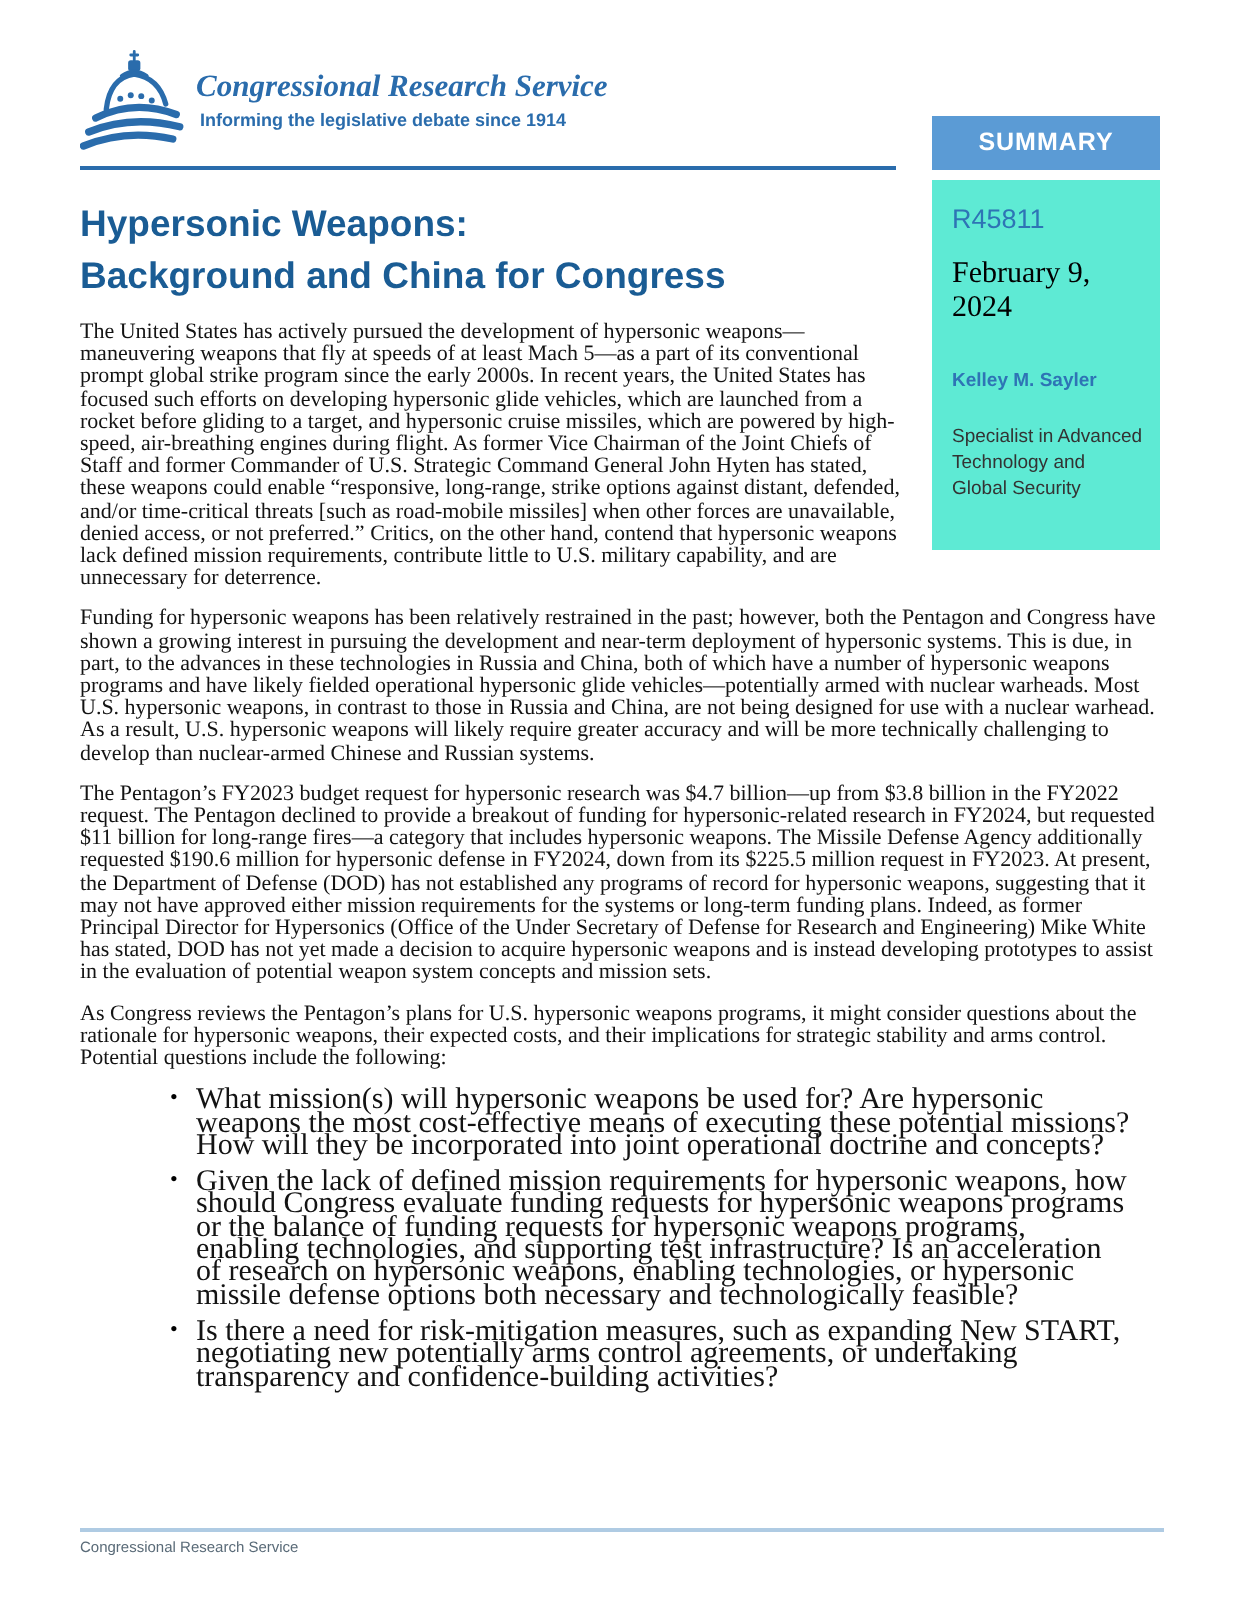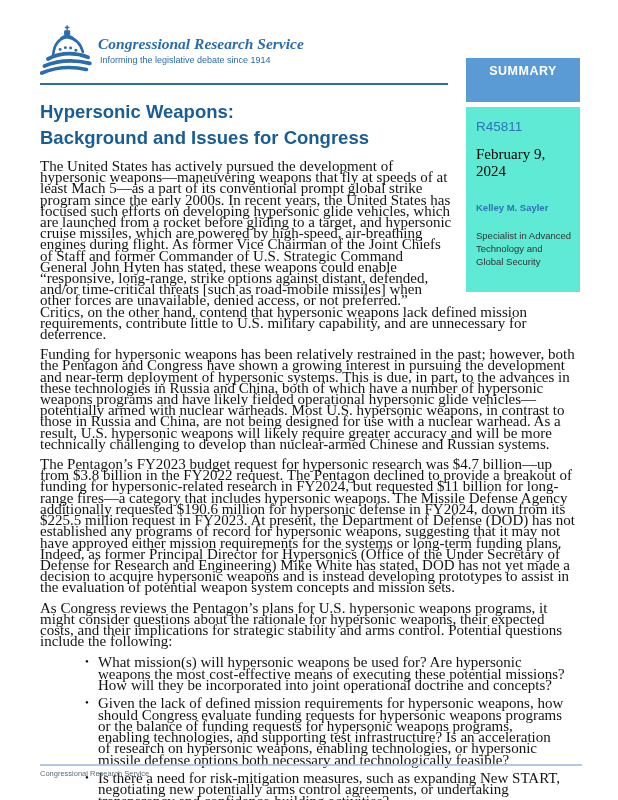--- a/index.html
+++ b/index.html
@@ -22,21 +22,21 @@
   }
   .summary-tab {
     background:#5B9BD5;
     color:#ffffff;
     font-family:"Liberation Sans", sans-serif;
     font-weight:bold;
     font-size:12.5px;
     letter-spacing:0.5px;
     text-align:center;
     line-height:27px;
-    height:44px;
+    height:27px;
   }
   .info-box {
     margin-top:5px;
     background:#5eead4;
     padding:12px 8px 24px 10px;
   }
   .report-number {
     font-family:"Liberation Sans", sans-serif;
     font-size:13.5px;
     color:#2E74B5;
@@ -69,21 +69,21 @@
   .logo-name {
     font-family:"Liberation Serif", serif;
     font-style:italic;
     font-weight:bold;
     font-size:15.5px;
     color:#2A6CAC;
     white-space:nowrap;
   }
   .logo-tagline {
     font-family:"Liberation Sans", sans-serif;
-    font-weight:normal;
+    font-weight:bold;
     font-size:9px;
     color:#2A6CAC;
     margin-top:2px;
     margin-left:2px;
     white-space:nowrap;
   }
   .header-rule {
     width:408px; height:2px;
     background:#2A6CAC;
     margin-top:3px;
@@ -95,21 +95,21 @@
     font-family:"Liberation Sans", sans-serif;
     font-weight:bold;
     font-size:18.5px;
     line-height:26px;
     color:#1A5C94;
   }
 
   
   .body-par {
     font-family:"Liberation Serif", serif;
-    font-size:15px;
+    font-size:11px;
     line-height:11.2px;
     color:#131313;
     margin-bottom:9px;
     text-align:left;
   }
   ul.questions {
     list-style:none;
     margin:10px 14px 0 45px;
   }
   ul.questions li {
@@ -174,21 +174,21 @@
       </svg>
       <div class="logo-text">
         <div class="logo-name">Congressional Research Service</div>
         <div class="logo-tagline">Informing the legislative debate since 1914</div>
       </div>
     </div>
     <div class="header-rule"></div>
 
     <h1 class="doc-title">
       <span>Hypersonic Weapons:</span><br>
-      <span>Background and Issues for Congress</span>
+      <span>Background and China for Congress</span>
     </h1>
 
     <p class="body-par">The United States has actively pursued the development of hypersonic weapons—maneuvering weapons that fly at speeds of at least Mach 5—as a part of its conventional prompt global strike program since the early 2000s. In recent years, the United States has focused such efforts on developing hypersonic glide vehicles, which are launched from a rocket before gliding to a target, and hypersonic cruise missiles, which are powered by high-speed, air-breathing engines during flight. As former Vice Chairman of the Joint Chiefs of Staff and former Commander of U.S. Strategic Command General John Hyten has stated, these weapons could enable “responsive, long-range, strike options against distant, defended, and/or time-critical threats [such as road-mobile missiles] when other forces are unavailable, denied access, or not preferred.” Critics, on the other hand, contend that hypersonic weapons lack defined mission requirements, contribute little to U.S. military capability, and are unnecessary for deterrence.</p>
     <p class="body-par">Funding for hypersonic weapons has been relatively restrained in the past; however, both the Pentagon and Congress have shown a growing interest in pursuing the development and near-term deployment of hypersonic systems. This is due, in part, to the advances in these technologies in Russia and China, both of which have a number of hypersonic weapons programs and have likely fielded operational hypersonic glide vehicles—potentially armed with nuclear warheads. Most U.S. hypersonic weapons, in contrast to those in Russia and China, are not being designed for use with a nuclear warhead. As a result, U.S. hypersonic weapons will likely require greater accuracy and will be more technically challenging to develop than nuclear-armed Chinese and Russian systems.</p>
     <p class="body-par">The Pentagon’s FY2023 budget request for hypersonic research was $4.7 billion—up from $3.8 billion in the FY2022 request. The Pentagon declined to provide a breakout of funding for hypersonic-related research in FY2024, but requested $11 billion for long-range fires—a category that includes hypersonic weapons. The Missile Defense Agency additionally requested $190.6 million for hypersonic defense in FY2024, down from its $225.5 million request in FY2023. At present, the Department of Defense (DOD) has not established any programs of record for hypersonic weapons, suggesting that it may not have approved either mission requirements for the systems or long-term funding plans. Indeed, as former Principal Director for Hypersonics (Office of the Under Secretary of Defense for Research and Engineering) Mike White has stated, DOD has not yet made a decision to acquire hypersonic weapons and is instead developing prototypes to assist in the evaluation of potential weapon system concepts and mission sets.</p>
     <p class="body-par">As Congress reviews the Pentagon’s plans for U.S. hypersonic weapons programs, it might consider questions about the rationale for hypersonic weapons, their expected costs, and their implications for strategic stability and arms control. Potential questions include the following:</p>
 
     <ul class="questions">
       <li>What mission(s) will hypersonic weapons be used for? Are hypersonic weapons the most cost-effective means of executing these potential missions? How will they be incorporated into joint operational doctrine and concepts?</li>
       <li>Given the lack of defined mission requirements for hypersonic weapons, how should Congress evaluate funding requests for hypersonic weapons programs or the balance of funding requests for hypersonic weapons programs, enabling technologies, and supporting test infrastructure? Is an acceleration of research on hypersonic weapons, enabling technologies, or hypersonic missile defense options both necessary and technologically feasible?</li>

